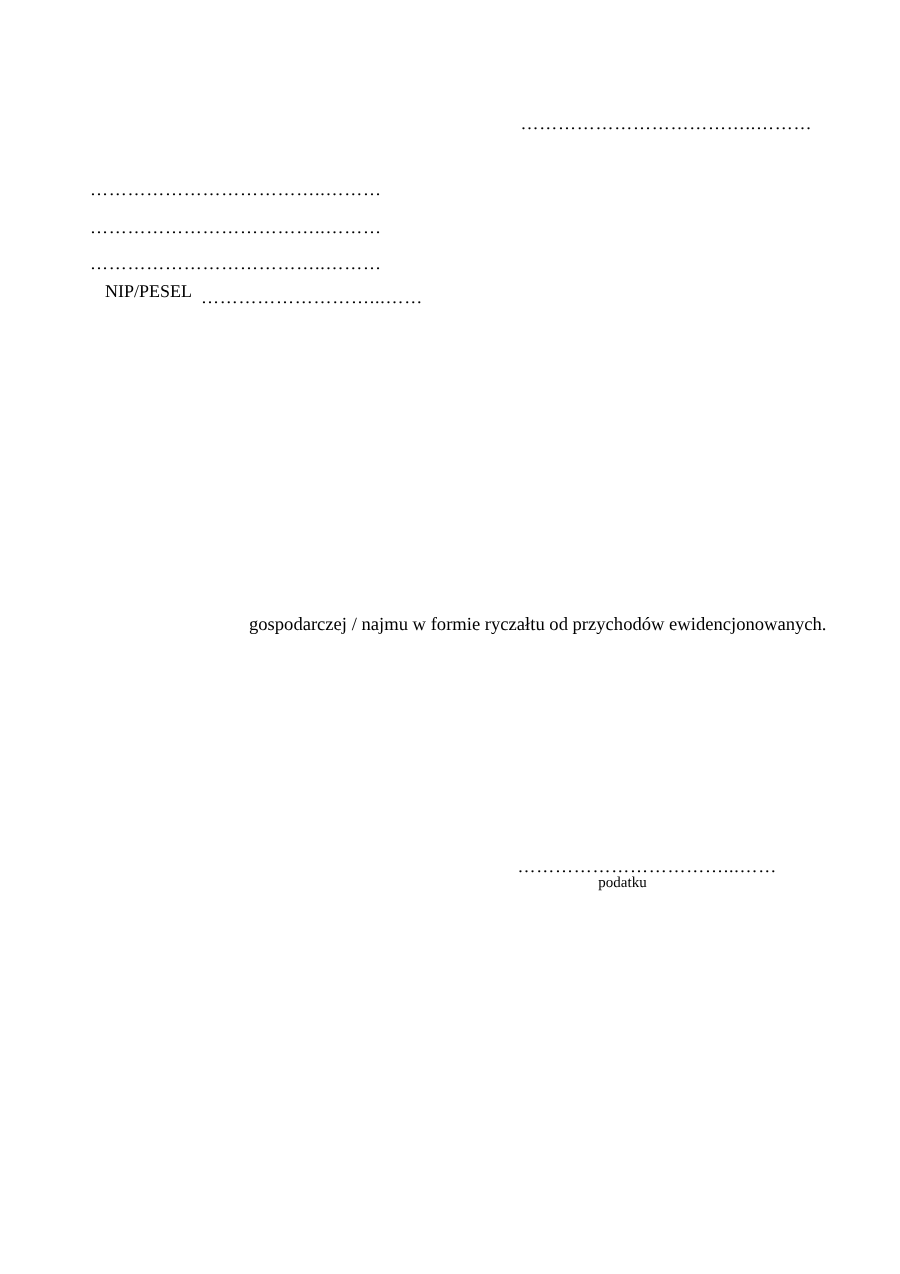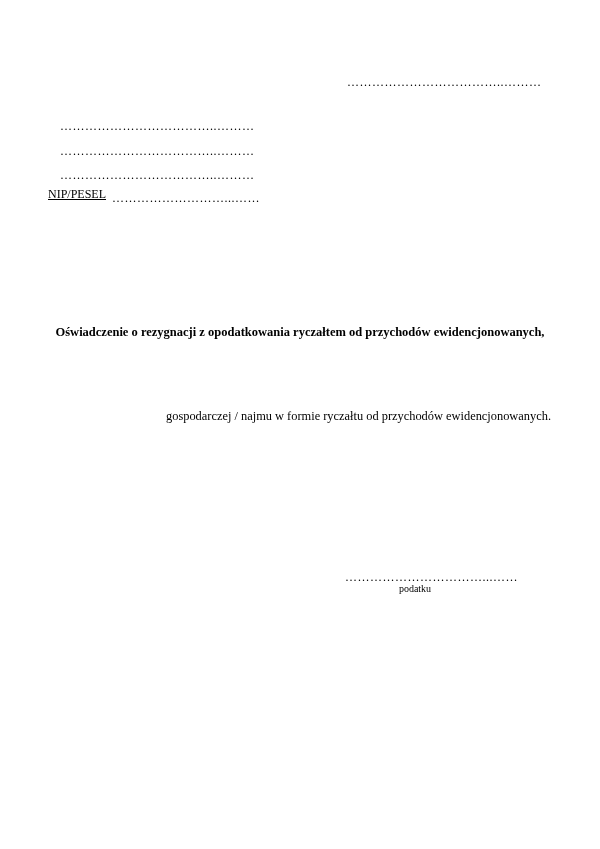--- a/index.html
+++ b/index.html
@@ -35,26 +35,25 @@
     font-size: 10px;
     line-height: 12px;
     margin-top: 0px;
   }
   
   .fill-line-1 { position: absolute; left: 60px; top: 120px; }
   .fill-line-2 { position: absolute; left: 60px; top: 145px; }
   .fill-line-3 { position: absolute; left: 60px; top: 169px; }
   .nip-row {
     position: absolute;
-    left: 48px;
+    left: 70px;
     top: 187px;
     font-size: 12px;
     line-height: 14px;
     white-space: nowrap;
-    text-decoration: underline;
   }
   .nip-row .dots {
     display: inline-block;
     position: relative;
     top: 4px;
     margin-left: 6px;
   }
   
   .doc-title {
     position: absolute;
@@ -102,21 +101,20 @@
 
   <div class="dots fill-line-1">………………………………..………</div>
   <div class="dots fill-line-2">………………………………..………</div>
   <div class="dots fill-line-3">………………………………..………</div>
 
   <div class="nip-row">
     <span>NIP/PESEL</span><span class="dots">………………………...……</span>
   </div>
 
   <div class="doc-title">
-    <div>Oświadczenie o rezygnacji z opodatkowania ryczałtem od przychodów ewidencjonowanych,</div>
   </div>
 
   <div class="body-par">
     <div class="last">gospodarczej / najmu w formie ryczałtu od przychodów ewidencjonowanych.</div>
   </div>
 
   <div class="signature">
     <div class="dots">……………………………...……</div>
     <div class="small-label">podatku</div>
   </div>

